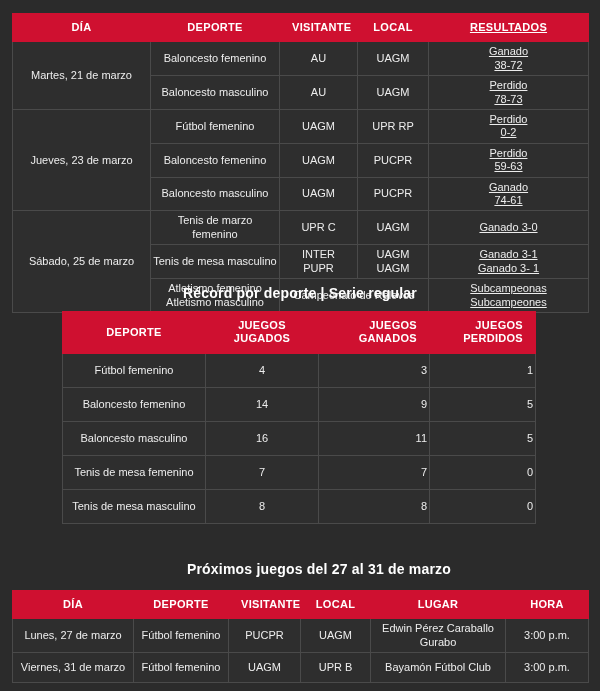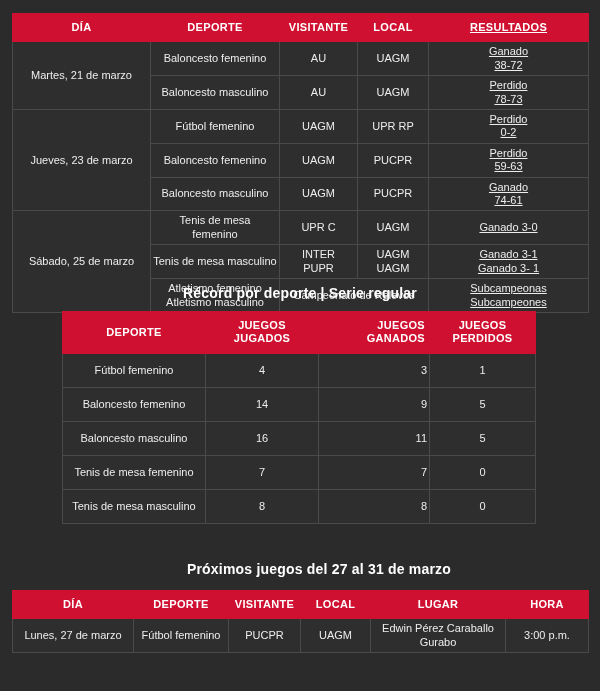--- a/index.html
+++ b/index.html
@@ -35,21 +35,21 @@
     padding: 3px 2px;
     line-height: 1.22;
   }
   table.tbl thead th {
     background: #cf1030;
     color: #ffffff;
     font-weight: bold;
     font-size: 11px;
     letter-spacing: 0.3px;
     border: 1px solid #cf1030;
-    padding: 7px 4px;
+    padding: 7px 12px;
     text-transform: uppercase;
     margin-left: 16px;
   }
   table.tbl tbody td { font-size: 11px; }
 
   
   #table-results-wrap {
     position: absolute;
     left: 12px;
     top: 13px;
@@ -81,21 +81,21 @@
   #table-record-wrap {
     position: absolute;
     left: 62px;
     top: 311px;
     width: 473px;
   }
   #table-record { width: 473px; }
   #table-record .c-dep { width: 143px; }
   #table-record .c-jj  { width: 113px; }
   #table-record .c-jg  { width: 111px; text-align: right; }
-  #table-record .c-jp  { width: 106px; }
+  #table-record .c-jp  { width: 106px; text-align: right; }
   #table-record tbody td { height: 34px; }
 
   
   #table-next-wrap {
     position: absolute;
     left: 12px;
     top: 590px;
     width: 576px;
   }
   #table-next { width: 576px; }
@@ -161,21 +161,21 @@
         <tr>
           <td class="c-dep">Baloncesto masculino</td>
           <td class="c-vis">UAGM</td>
           <td class="c-loc">PUCPR</td>
           <td class="c-res multiline">Ganado
 74-61</td>
         </tr>
 
         <tr>
           <td class="c-dia" rowspan="3">Sábado, 25 de marzo</td>
-          <td class="c-dep multiline">Tenis de mesa
+          <td class="c-dep multiline">Tenis de marzo
 femenino</td>
           <td class="c-vis">UPR C</td>
           <td class="c-loc">UAGM</td>
           <td class="c-res multiline">Ganado 3-0</td>
         </tr>
         <tr>
           <td class="c-dep">Tenis de mesa masculino</td>
           <td class="c-vis multiline">INTER
 PUPR</td>
           <td class="c-loc multiline">UAGM
@@ -258,17 +258,25 @@
       <tbody>
         <tr>
           <td class="c-dia">Lunes, 27 de marzo</td>
           <td class="c-dep">Fútbol femenino</td>
           <td class="c-vis">PUCPR</td>
           <td class="c-loc">UAGM</td>
           <td class="c-lug multiline">Edwin Pérez Caraballo
 Gurabo</td>
           <td class="c-hor">3:00 p.m.</td>
         </tr>
+        <tr>
+          <td class="c-dia">Viernes, 31 de marzo</td>
+          <td class="c-dep">Fútbol femenino</td>
+          <td class="c-vis">UAGM</td>
+          <td class="c-loc">UPR B</td>
+          <td class="c-lug multiline">Bayamón Fútbol Club</td>
+          <td class="c-hor">3:00 p.m.</td>
+        </tr>
       </tbody>
     </table>
   </div>
 
 </div>
 
 </body></html>

